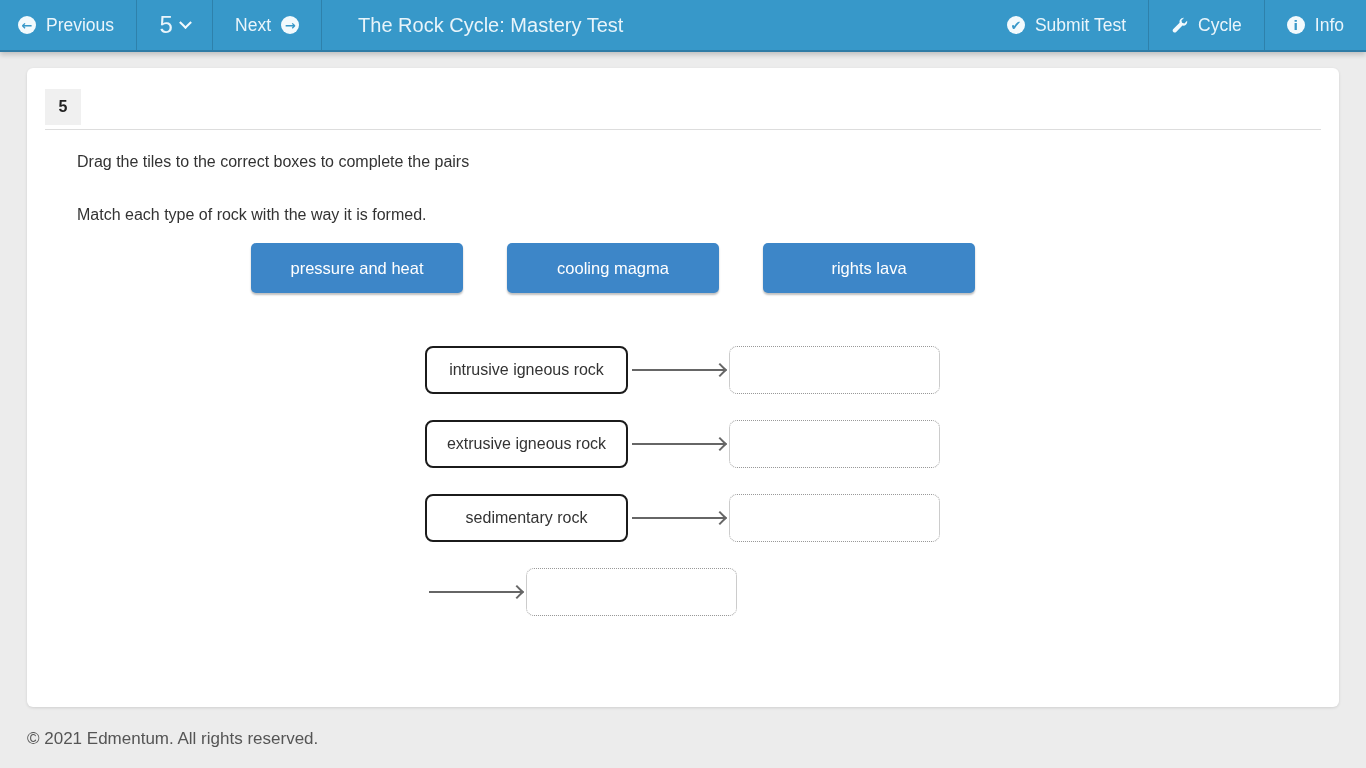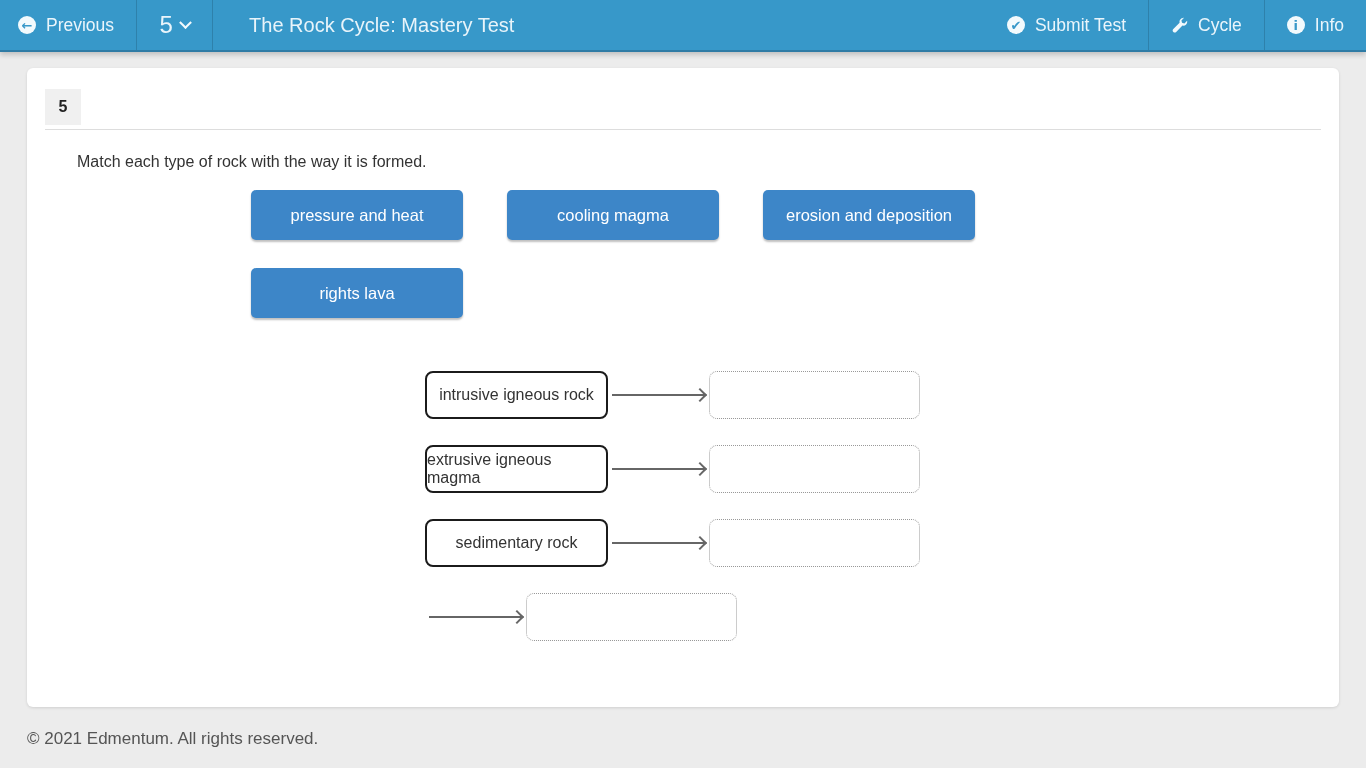--- a/index.html
+++ b/index.html
@@ -82,21 +82,21 @@
     border-radius:5px;color:#fff;font-size:16.5px;
     display:flex;align-items:center;justify-content:center;
     box-shadow:0 2px 2px rgba(0,0,0,0.25);
     cursor:grab;text-align:center;
   }
 
   
   .pairs{width:515px;margin-left:348px;}
   .pair-row{display:flex;align-items:center;height:48px;margin-bottom:26px;}
   .pair-label{
-    width:183px;height:48px;border:2px solid #1b1b1b;border-radius:8px;
+    width:203px;height:48px;border:2px solid #1b1b1b;border-radius:8px;
     display:flex;align-items:center;justify-content:center;
     font-size:16px;color:#333;background:#fff;
   }
   .pair-arrow{width:101px;display:flex;align-items:center;padding:0 4px;}
   .arrow-line{flex:1;height:2px;background:#666;margin-right:-9px;}
   .arrow-head{
     width:10px;height:10px;border-top:2px solid #666;border-right:2px solid #666;
     transform:rotate(45deg);flex:none;
   }
   .drop-zone{
@@ -110,20 +110,24 @@
 <body>
 
 <div class="topbar">
   <div class="tb-btn">
     <span class="circle-icon">←</span>
     <span>Previous</span>
   </div>
   <div class="qnum">
     <span class="num">5</span>
     <span class="chev"></span>
+  </div>
+  <div class="tb-btn">
+    <span>Next</span>
+    <span class="circle-icon">→</span>
   </div>
   <div class="tb-title">The Rock Cycle: Mastery Test</div>
   <div class="tb-right">
     <div class="tb-btn">
       <span class="circle-icon">✔</span>
       <span>Submit Test</span>
     </div>
     <div class="tb-btn">
       <span class="wrench-icon">
         <svg width="17" height="17" viewBox="0 0 16 16">
@@ -138,40 +142,40 @@
     </div>
   </div>
 </div>
 
 <div class="main">
   <div class="card">
     <div class="card-header">
       <div class="qbox">5</div>
     </div>
     <div class="card-body">
+      <p class="instr instr-1">Drag the tiles to the correct boxes to complete the pairs</p>
       <p class="instr instr-2">Match each type of rock with the way it is formed.</p>
 
       <div class="tiles">
         <div class="tile">pressure and heat</div>
         <div class="tile">cooling magma</div>
-        <div class="tile">erosion and deposition</div>
         <div class="tile">rights lava</div>
       </div>
 
       <div class="pairs">
         <div class="pair-row">
           <div class="pair-label">intrusive igneous rock</div>
           <div class="pair-arrow">
             <span class="arrow-line"></span>
               <span class="arrow-head"></span>
           </div>
           <div class="drop-zone"></div>
         </div>
         <div class="pair-row">
-          <div class="pair-label">extrusive igneous magma</div>
+          <div class="pair-label">extrusive igneous rock</div>
           <div class="pair-arrow">
             <span class="arrow-line"></span>
               <span class="arrow-head"></span>
           </div>
           <div class="drop-zone"></div>
         </div>
         <div class="pair-row">
           <div class="pair-label">sedimentary rock</div>
           <div class="pair-arrow">
             <span class="arrow-line"></span>

